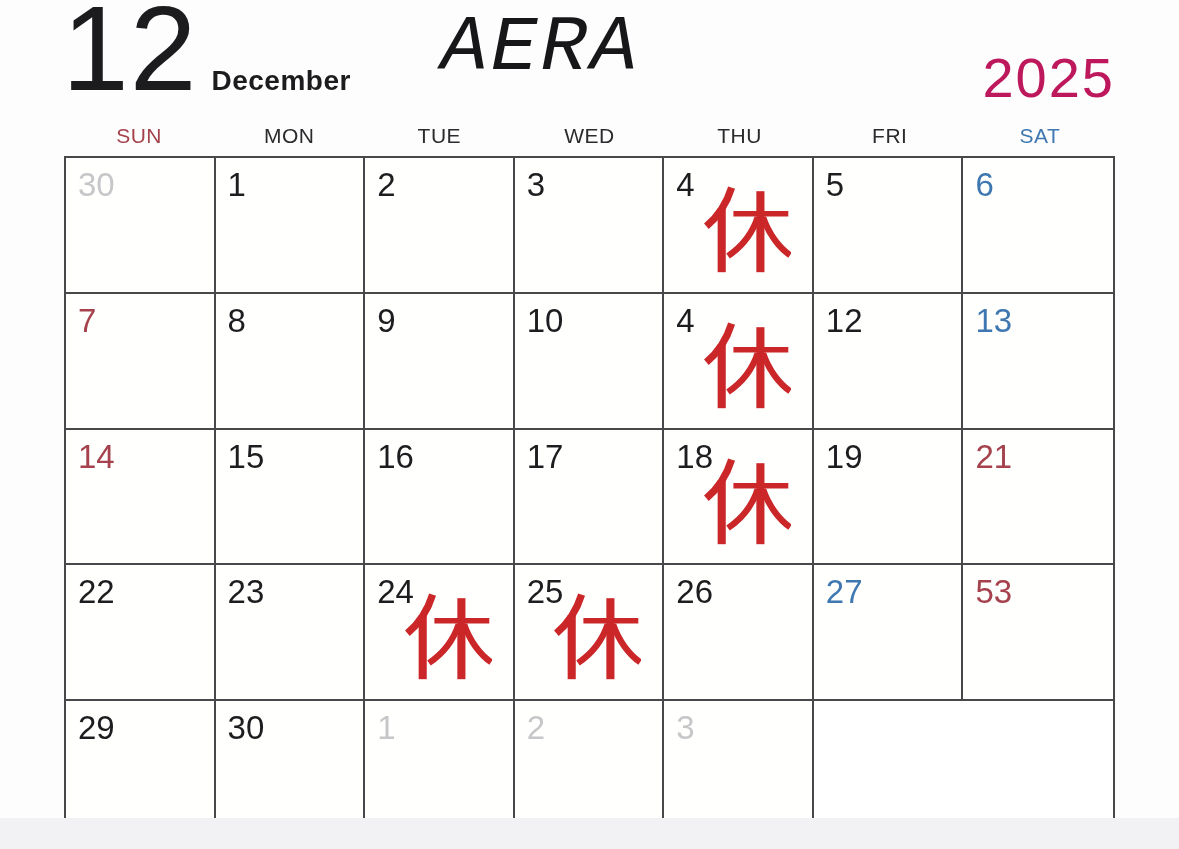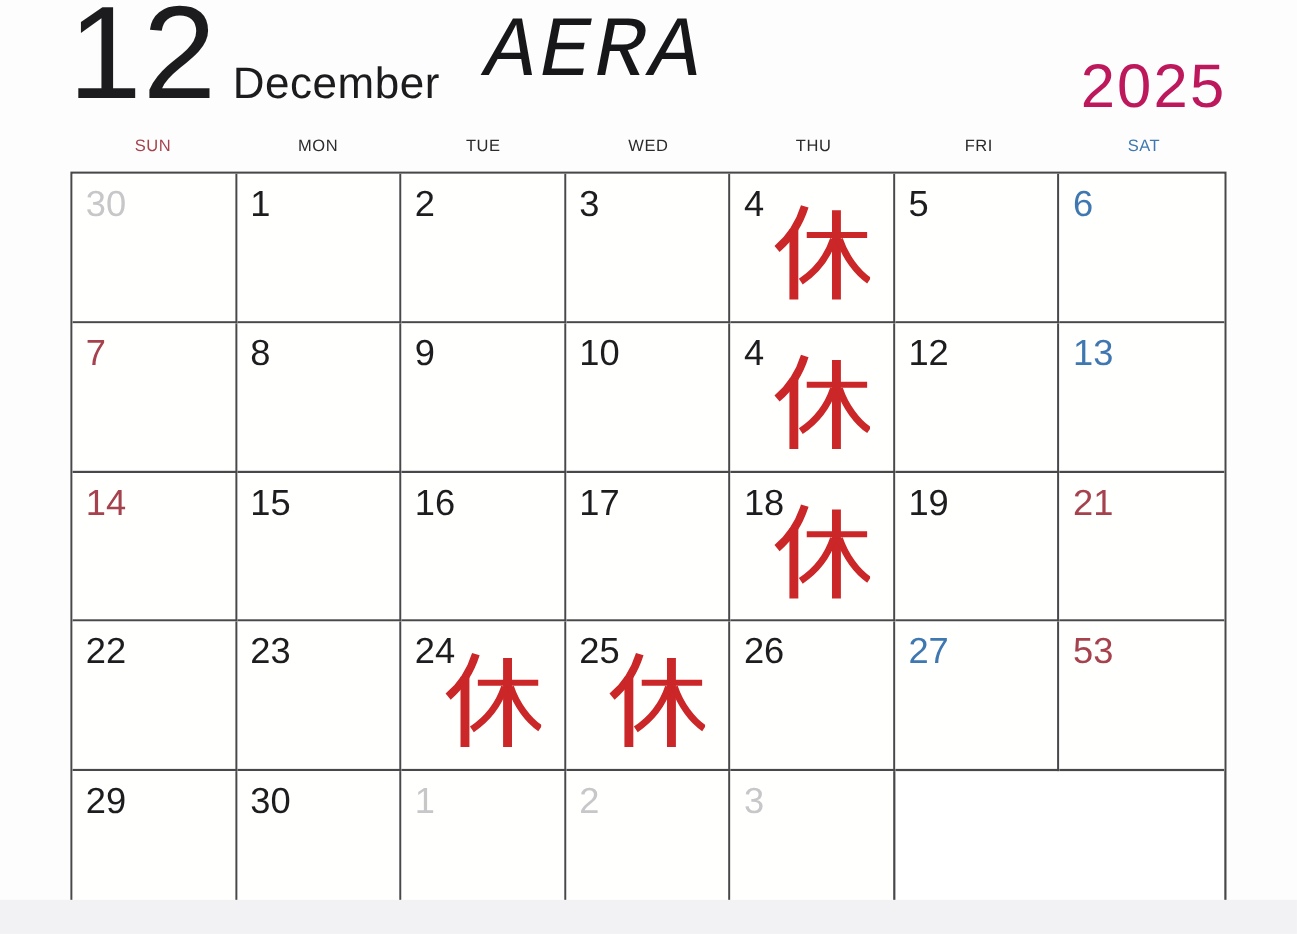--- a/index.html
+++ b/index.html
@@ -9,38 +9,38 @@
     font-family:"Liberation Sans","DejaVu Sans",sans-serif;
     color:var(--text-black,#1d1d1f);
   }
   
   .header-month{
     position:absolute;left:62px;top:-12px;
     display:flex;align-items:baseline;gap:14px;line-height:1;
     color:#1c1c1e;
   }
   .month-num{font-size:120px;font-weight:500;letter-spacing:1px;}
-  .month-name{font-size:40px;font-weight:400;letter-spacing:0.5px;margin-top:12px;}
+  .month-name{font-size:28px;font-weight:700;letter-spacing:0.5px;margin-top:12px;}
   .brand{
     position:absolute;left:441px;top:6px;line-height:1.1;
     font-family:Liberation Mono, monospace;
     font-style:italic;font-weight:500;
     font-size:78px;letter-spacing:3px;color:#17171a;
   }
   .year{
     position:absolute;right:64px;top:50px;line-height:1;
     font-size:56px;font-weight:400;color:#be185d;letter-spacing:2px;
   }
   
   .weekday-row{
     position:absolute;left:64px;top:124px;width:1051px;
     display:grid;grid-template-columns:repeat(7,1fr);
   }
   .wd{
-    text-align:center;font-size:15px;font-weight:500;
+    text-align:center;font-size:21px;font-weight:500;
     letter-spacing:0.5px;color:#2b2b2d;
   }
   .wd.sun{color:var(--sunday-red);}
   .wd.sat{color:var(--saturday-blue);}
   
   .grid{
     position:absolute;left:64px;top:156px;width:1051px;height:683px;
     display:grid;grid-template-columns:repeat(7,1fr);grid-template-rows:repeat(5,1fr);
     border:2px solid var(--grid-line);background:#ffffff;
     box-sizing:border-box;

